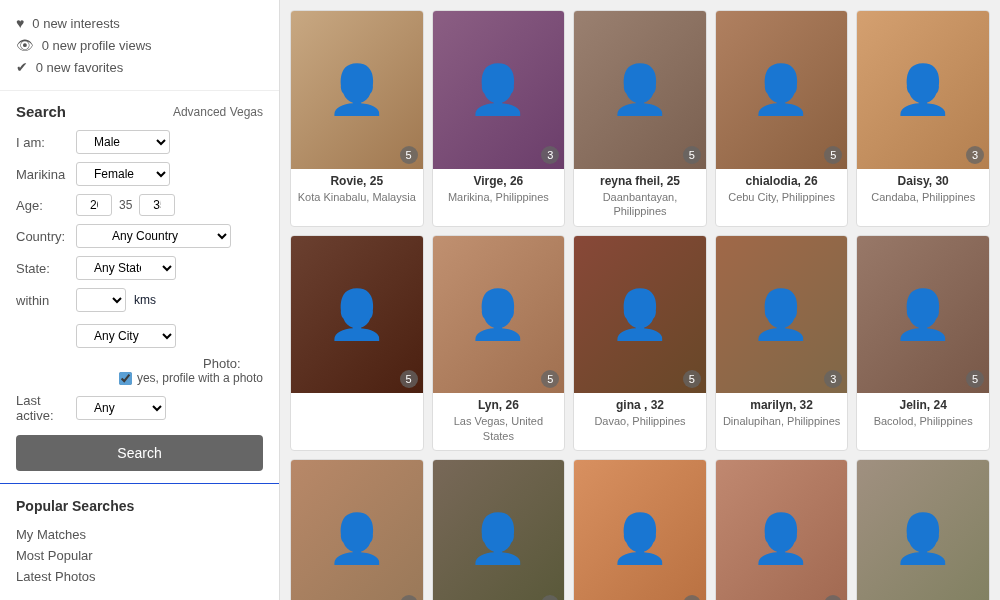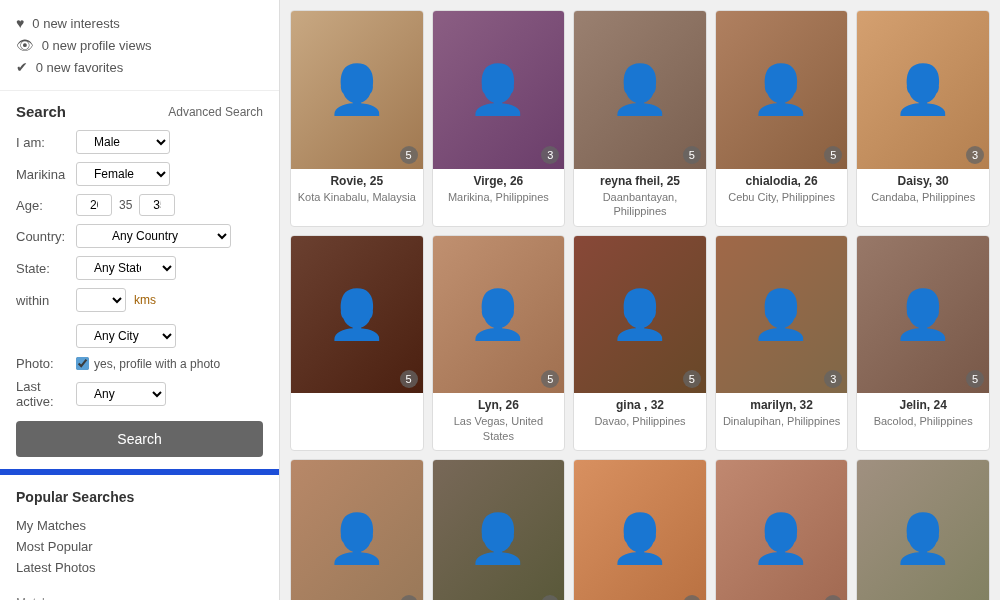--- a/index.html
+++ b/index.html
@@ -5,38 +5,38 @@
     * { box-sizing: border-box; margin: 0; padding: 0; }
     body { font-family: Arial, sans-serif; font-size: 13px; background: #f0f0f0; color: #333; display: flex; height: 600px; overflow: hidden; }
     
     
     .sidebar { width: 280px; min-width: 280px; background: #fff; border-right: 1px solid #ddd; overflow-y: auto; padding: 0; }
     
     .notifications { padding: 12px 16px; border-bottom: 1px solid #eee; }
     .notif-item { display: flex; align-items: center; gap: 8px; padding: 3px 0; font-size: 13px; color: #555; }
     .notif-icon { font-size: 14px; }
     
-    .search-panel { padding: 12px 16px; border-bottom: 6px solid #1d4ed8; }
+    .search-panel { padding: 12px 16px; border-bottom: 1px solid #1d4ed8; }
     .search-header { display: flex; justify-content: space-between; align-items: center; margin-bottom: 10px; }
     .search-title { font-size: 15px; font-weight: bold; }
     .advanced-link { color: #666; font-size: 12px; text-decoration: none; cursor: pointer; }
     
     .form-row { display: flex; align-items: center; margin-bottom: 8px; font-size: 13px; }
     .form-label { width: 60px; color: #555; flex-shrink: 0; }
     .form-control { border: 1px solid #ccc; border-radius: 3px; padding: 3px 13px; font-size: 12px; background: #fff; }
     select.form-control { padding-right: 18px; appearance: auto; }
     .age-row { display: flex; align-items: center; gap: 4px; }
     .age-to { font-size: 12px; color: #555; }
     .country-select { width: 155px; text-align: center; }
     .state-select { width: 100px; text-align: right; }
     .within-row { display: flex; align-items: center; gap: 4px; }
-    .kms-label { font-size: 12px; color: #a16207; }
+    .kms-label { font-size: 12px; color: #0f172a; }
     .city-select { width: 100px; margin-top: 4px; }
     
-    .photo-row { display: flex; align-items: center; margin-bottom: 8px; }
+    .photo-row { display: flex; align-items: flex-end; margin-bottom: 8px; flex-direction: column; }
     .checkbox-label { display: flex; align-items: center; gap: 5px; font-size: 12px; color: #555; }
     input[type="checkbox"] { accent-color: #5a9fd4; }
     
     .last-active-row { display: flex; align-items: center; margin-bottom: 12px; }
     
     .search-btn { display: block; width: 100%; padding: 10px; background: #666; color: #fff; border: none; border-radius: 4px; font-size: 14px; cursor: pointer; text-align: center; font-weight: normal; }
     
     .popular-searches { padding: 14px 16px; }
     .popular-title { font-size: 14px; font-weight: bold; margin-bottom: 10px; }
     .popular-link { display: block; color: #555; text-decoration: none; padding: 3px 0; font-size: 13px; }
@@ -94,21 +94,21 @@
     </div>
     <div class="notif-item">
       <span class="notif-icon">✔</span>
       <span>0 new favorites</span>
     </div>
   </div>
 
   <div class="search-panel">
     <div class="search-header">
       <span class="search-title">Search</span>
-      <a class="advanced-link">Advanced Search</a>
+      <a class="advanced-link">Advanced Vegas</a>
     </div>
 
     <div class="form-row">
       <span class="form-label">I am:</span>
       <select class="form-control">
         <option>Male</option>
         <option>Female</option>
       </select>
     </div>
 

